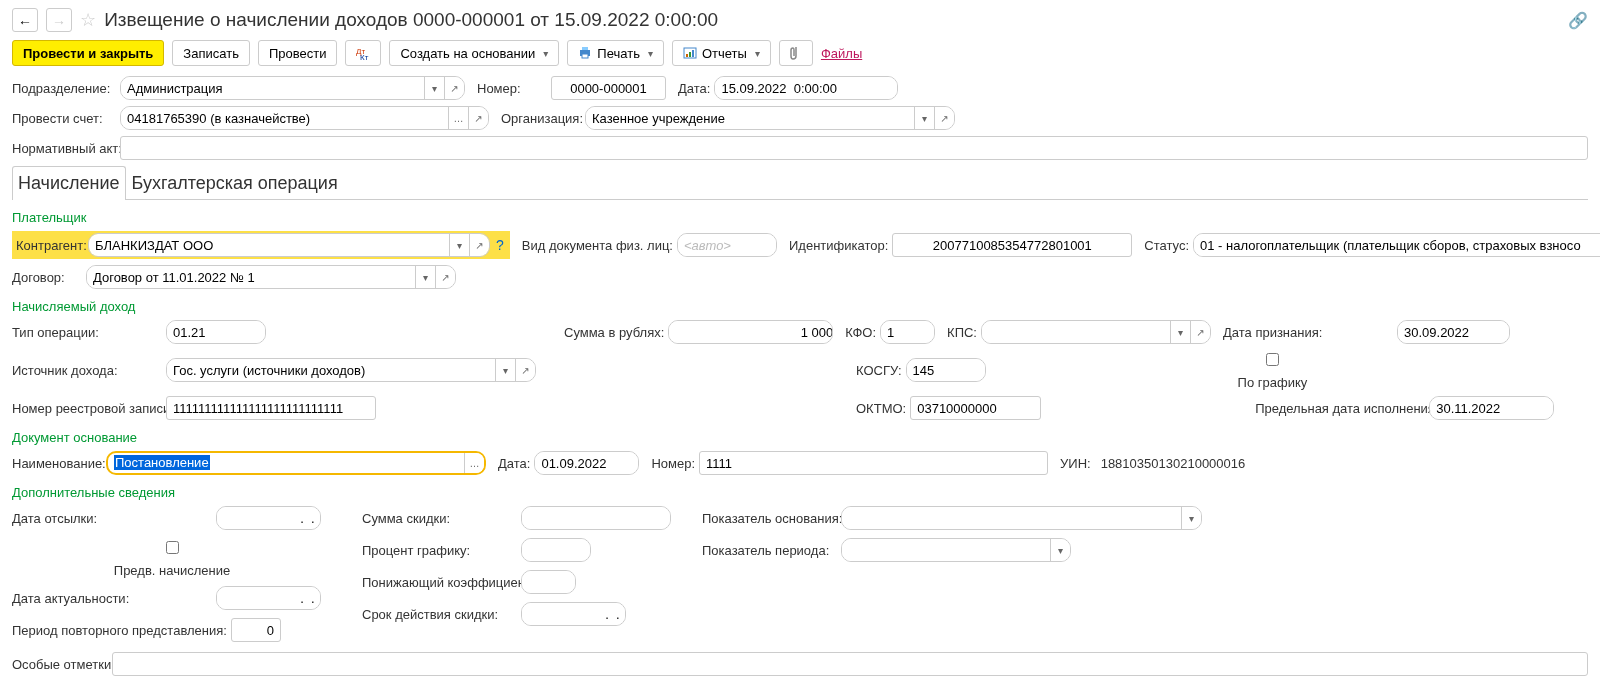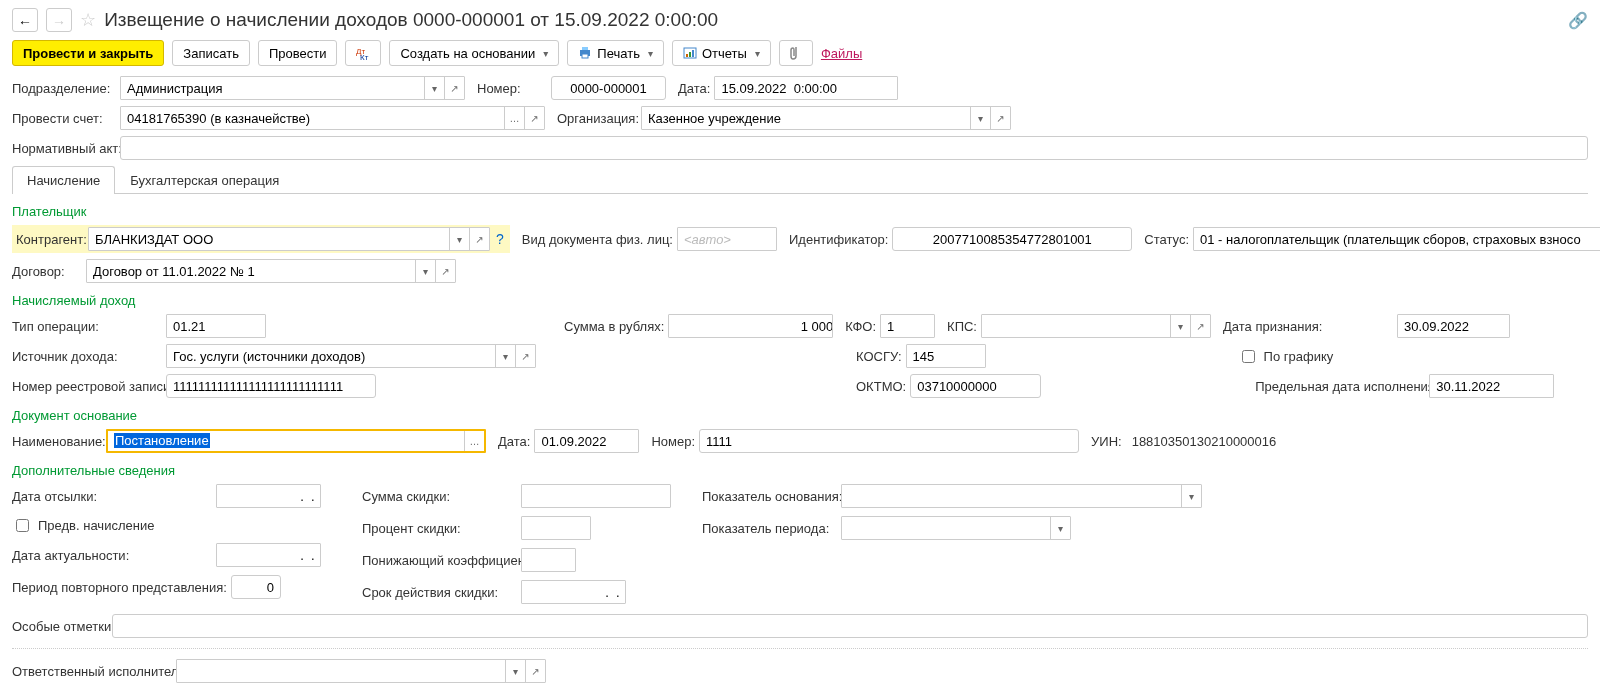--- a/index.html
+++ b/index.html
@@ -35,21 +35,21 @@
     font-size: 13px;
     display: inline-flex; align-items: center; gap: 5px;
     height: 26px;
   }
   .btn-primary { background: #ffee00; border-color: #d4b800; font-weight: bold; }
   .btn-dropdown::after { content: "▾"; font-size: 10px; margin-left: 3px; color: #666; }
   .link-text { color: #be185d; text-decoration: underline; cursor: pointer; }
 
   .form-row { display: flex; align-items: center; margin-bottom: 6px; gap: 4px; flex-wrap: nowrap; }
   .label { font-size: 13px; color: #333; white-space: nowrap; }
-  .input-group { display: inline-flex; border: 1px solid #ccc; border-radius: 1px; overflow: hidden; height: 24px; }
+  .input-group { display: inline-flex; border: 1px solid #ccc; border-radius: 10px; overflow: hidden; height: 24px; }
   .input-group input {
     border: none;
     padding: 2px 6px;
     font-size: 13px;
     outline: none;
     height: 22px;
   }
   .input-group input:read-only { background: #fff; }
   .ig-btn {
     border: none;
@@ -66,41 +66,41 @@
     border-radius: 3px;
     padding: 2px 6px;
     font-size: 13px;
     height: 24px;
     outline: none;
   }
   .input-full { flex: 1; }
 
   .tabs { display: flex; border-bottom: 1px solid #ccc; margin-top: 4px; }
   .tab {
-    padding: 6px 14px;
+    padding: 6px 5px;
     border: 1px solid transparent;
     border-bottom: none;
     cursor: pointer;
-    font-size: 13px;
+    font-size: 18px;
     margin-bottom: -1px;
   }
   .tab.active {
     border-color: #ccc;
     background: #fff;
     border-radius: 3px 3px 0 0;
   }
 
   .section-title { color: #009933; font-size: 13px; font-weight: normal; margin: 10px 0 6px 0; }
-  .pink-bg { background: #fef9c3; padding: 2px 4px 2px 4px; }
+  .pink-bg { background: #fde047; padding: 2px 4px 2px 4px; }
   .question-mark { color: #0066cc; font-size: 14px; cursor: pointer; padding: 0 2px; }
 
   .grid-row { display: flex; align-items: center; gap: 12px; margin-bottom: 6px; flex-wrap: nowrap; }
   .field { display: flex; align-items: center; gap: 4px; }
 
-  .checkbox-field { display: flex; align-items: center; gap: 6px; }
+  .checkbox-field { display: flex; align-items: center; gap: 6px; flex-direction: column; }
   .hl-input {
     border: 2px solid #f5b800;
     background: #fff;
   }
   .sel-text { background: #0066dd; color: #fff; padding: 0 1px; }
 
   .placeholder-style { color: #bbb; font-style: italic; }
 
   .cols { display: flex; gap: 30px; align-items: flex-start; }
   .col { display: flex; flex-direction: column; gap: 8px; }
@@ -166,21 +166,21 @@
   <input class="input-plain" style="width: 115px; text-align: center;" value="0000-000001">
   <span class="label" style="margin-left:8px">Дата:</span>
   <div class="input-group" style="width:184px">
     <input style="flex: 1 1 0%;" value="15.09.2022  0:00:00">
 
   </div>
 </div>
 
 <div class="form-row">
   <span class="label" style="width:104px">Провести счет:</span>
-  <div class="input-group" style="width:425px">
+  <div class="input-group" style="width:369px">
     <input style="flex: 1 1 0%;" value="04181765390 (в казначействе)">
     <button class="ig-btn">…</button>
     <button class="ig-btn">↗</button>
   </div>
   <span class="label" style="margin-left:8px;width:80px">Организация:</span>
   <div class="input-group" style="width:370px">
     <input style="flex: 1 1 0%;" value="Казенное учреждение">
     <button class="ig-btn">▾</button>
     <button class="ig-btn">↗</button>
   </div>
@@ -332,21 +332,21 @@
   </div>
   <div class="field">
     <span class="label">Дата:</span>
     <div class="input-group" style="width:105px">
       <input style="flex: 1 1 0%;" value="01.09.2022">
 
     </div>
   </div>
   <div class="field">
     <span class="label">Номер:</span>
-    <input class="input-plain" style="width: 380px;" value="1111">
+    <input class="input-plain" style="width: 349px;" value="1111">
   </div>
   <div class="field">
     <span class="label">УИН:</span>
     <span class="label" style="margin-left:6px">18810350130210000016</span>
   </div>
 </div>
 
 <div class="section-title">Дополнительные сведения</div>
 
 <div class="cols">
@@ -377,21 +377,21 @@
 
   <div class="col" style="width:310px">
     <div class="field">
       <span class="label" style="width:155px">Сумма скидки:</span>
       <div class="input-group" style="width:150px">
         <input style="flex: 1 1 0%; text-align: right;" value="0,00">
 
       </div>
     </div>
     <div class="field">
-      <span class="label" style="width:155px">Процент скидки:</span>
+      <span class="label" style="width:155px">Процент графику:</span>
       <div class="input-group" style="width:70px">
         <input style="flex: 1 1 0%; text-align: right;" value="0,00">
 
       </div>
     </div>
     <div class="field">
       <span class="label" style="width:155px">Понижающий коэффициент:</span>
       <div class="input-group" style="width:55px">
         <input style="flex: 1 1 0%; text-align: right;" value="0,00">
 

